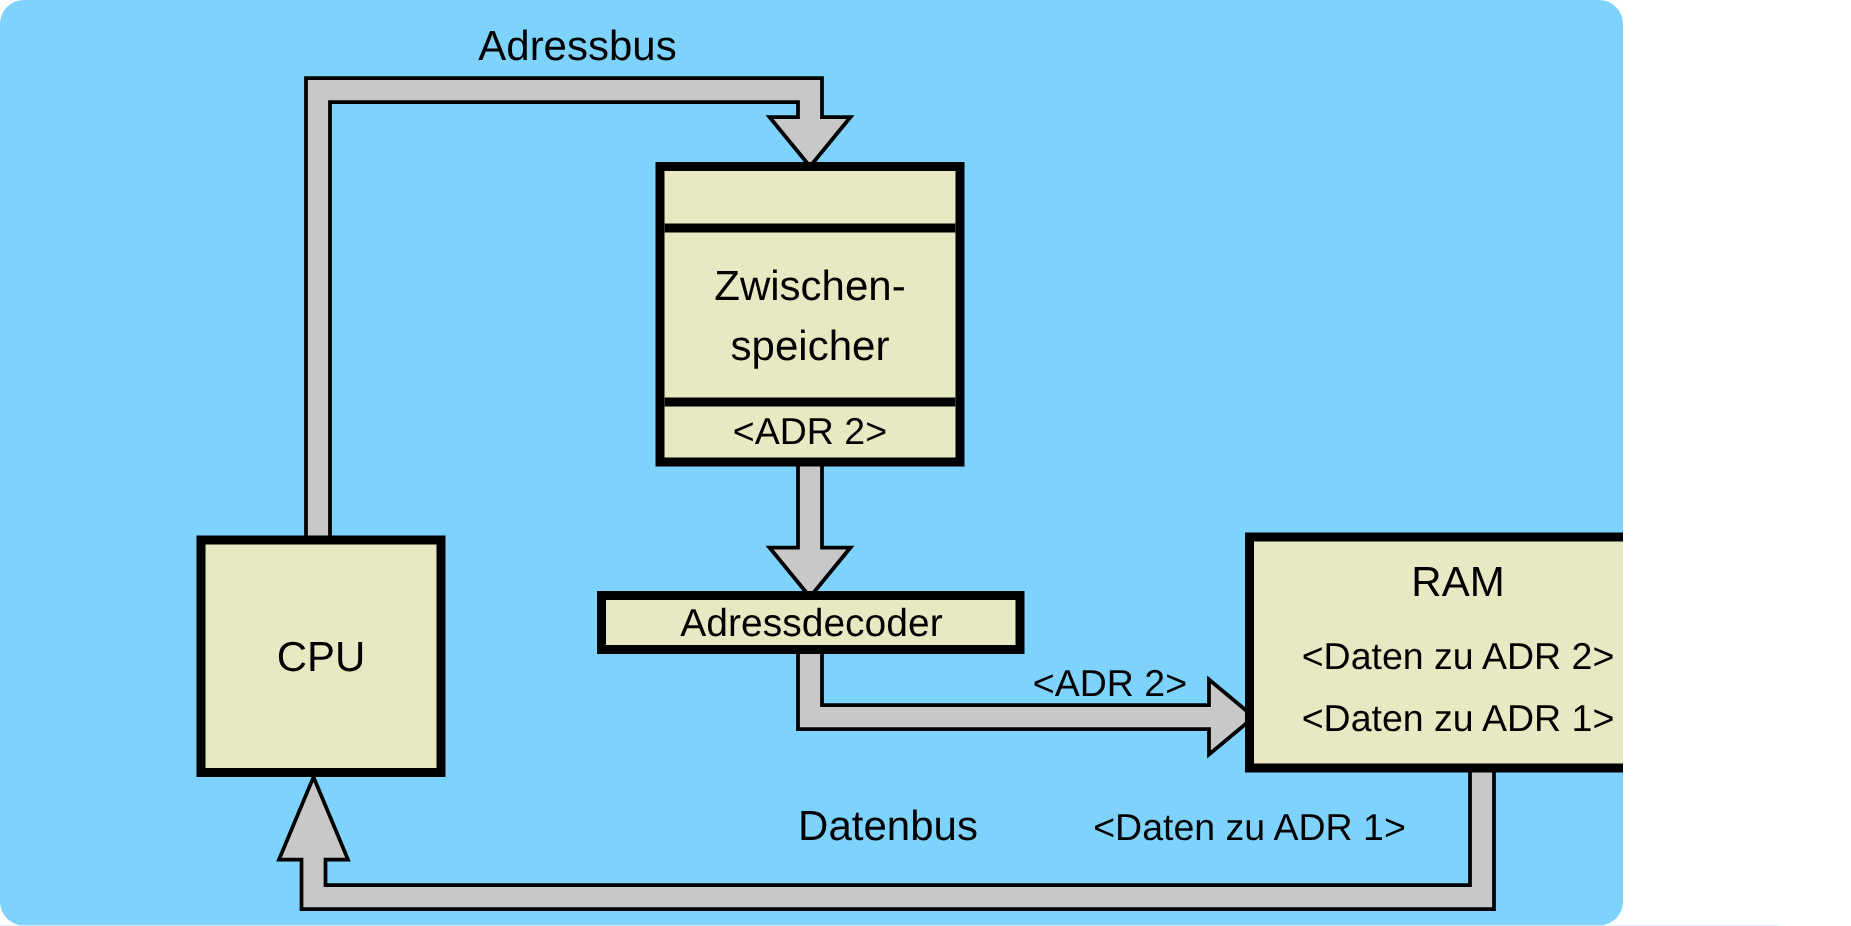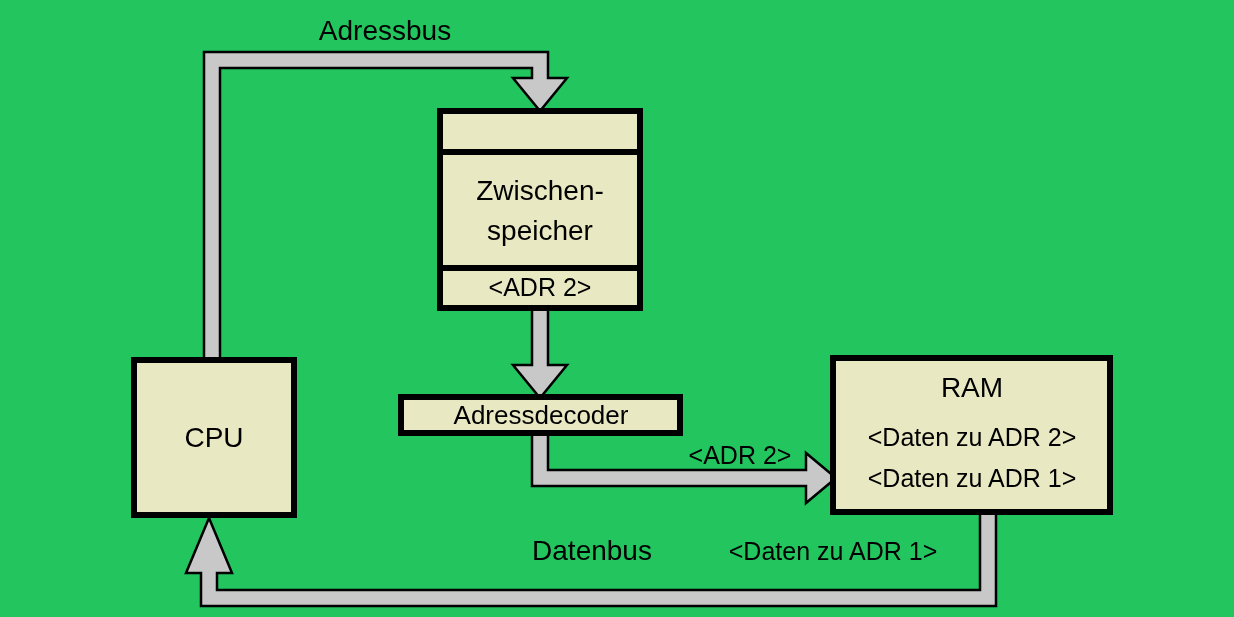--- a/index.html
+++ b/index.html
@@ -5,24 +5,25 @@
   html, body {
     margin: 0;
     padding: 0;
     background: #ffffff;
   }
   body {
     font-family: "Liberation Sans", sans-serif;
   }
   #diagram-root {
     position: relative;
-    width: 1234px;
+    width: 1082px;
     height: 617px;
-    background: #22c55e;
+    background: #7dd3fc;
     overflow: hidden;
+    border-radius: 16px;
   }
   #diagram-svg {
     position: absolute;
     left: 0;
     top: 0;
     width: 1234px;
     height: 617px;
   }
   .box-label {
     font-family: "Liberation Sans", sans-serif;

